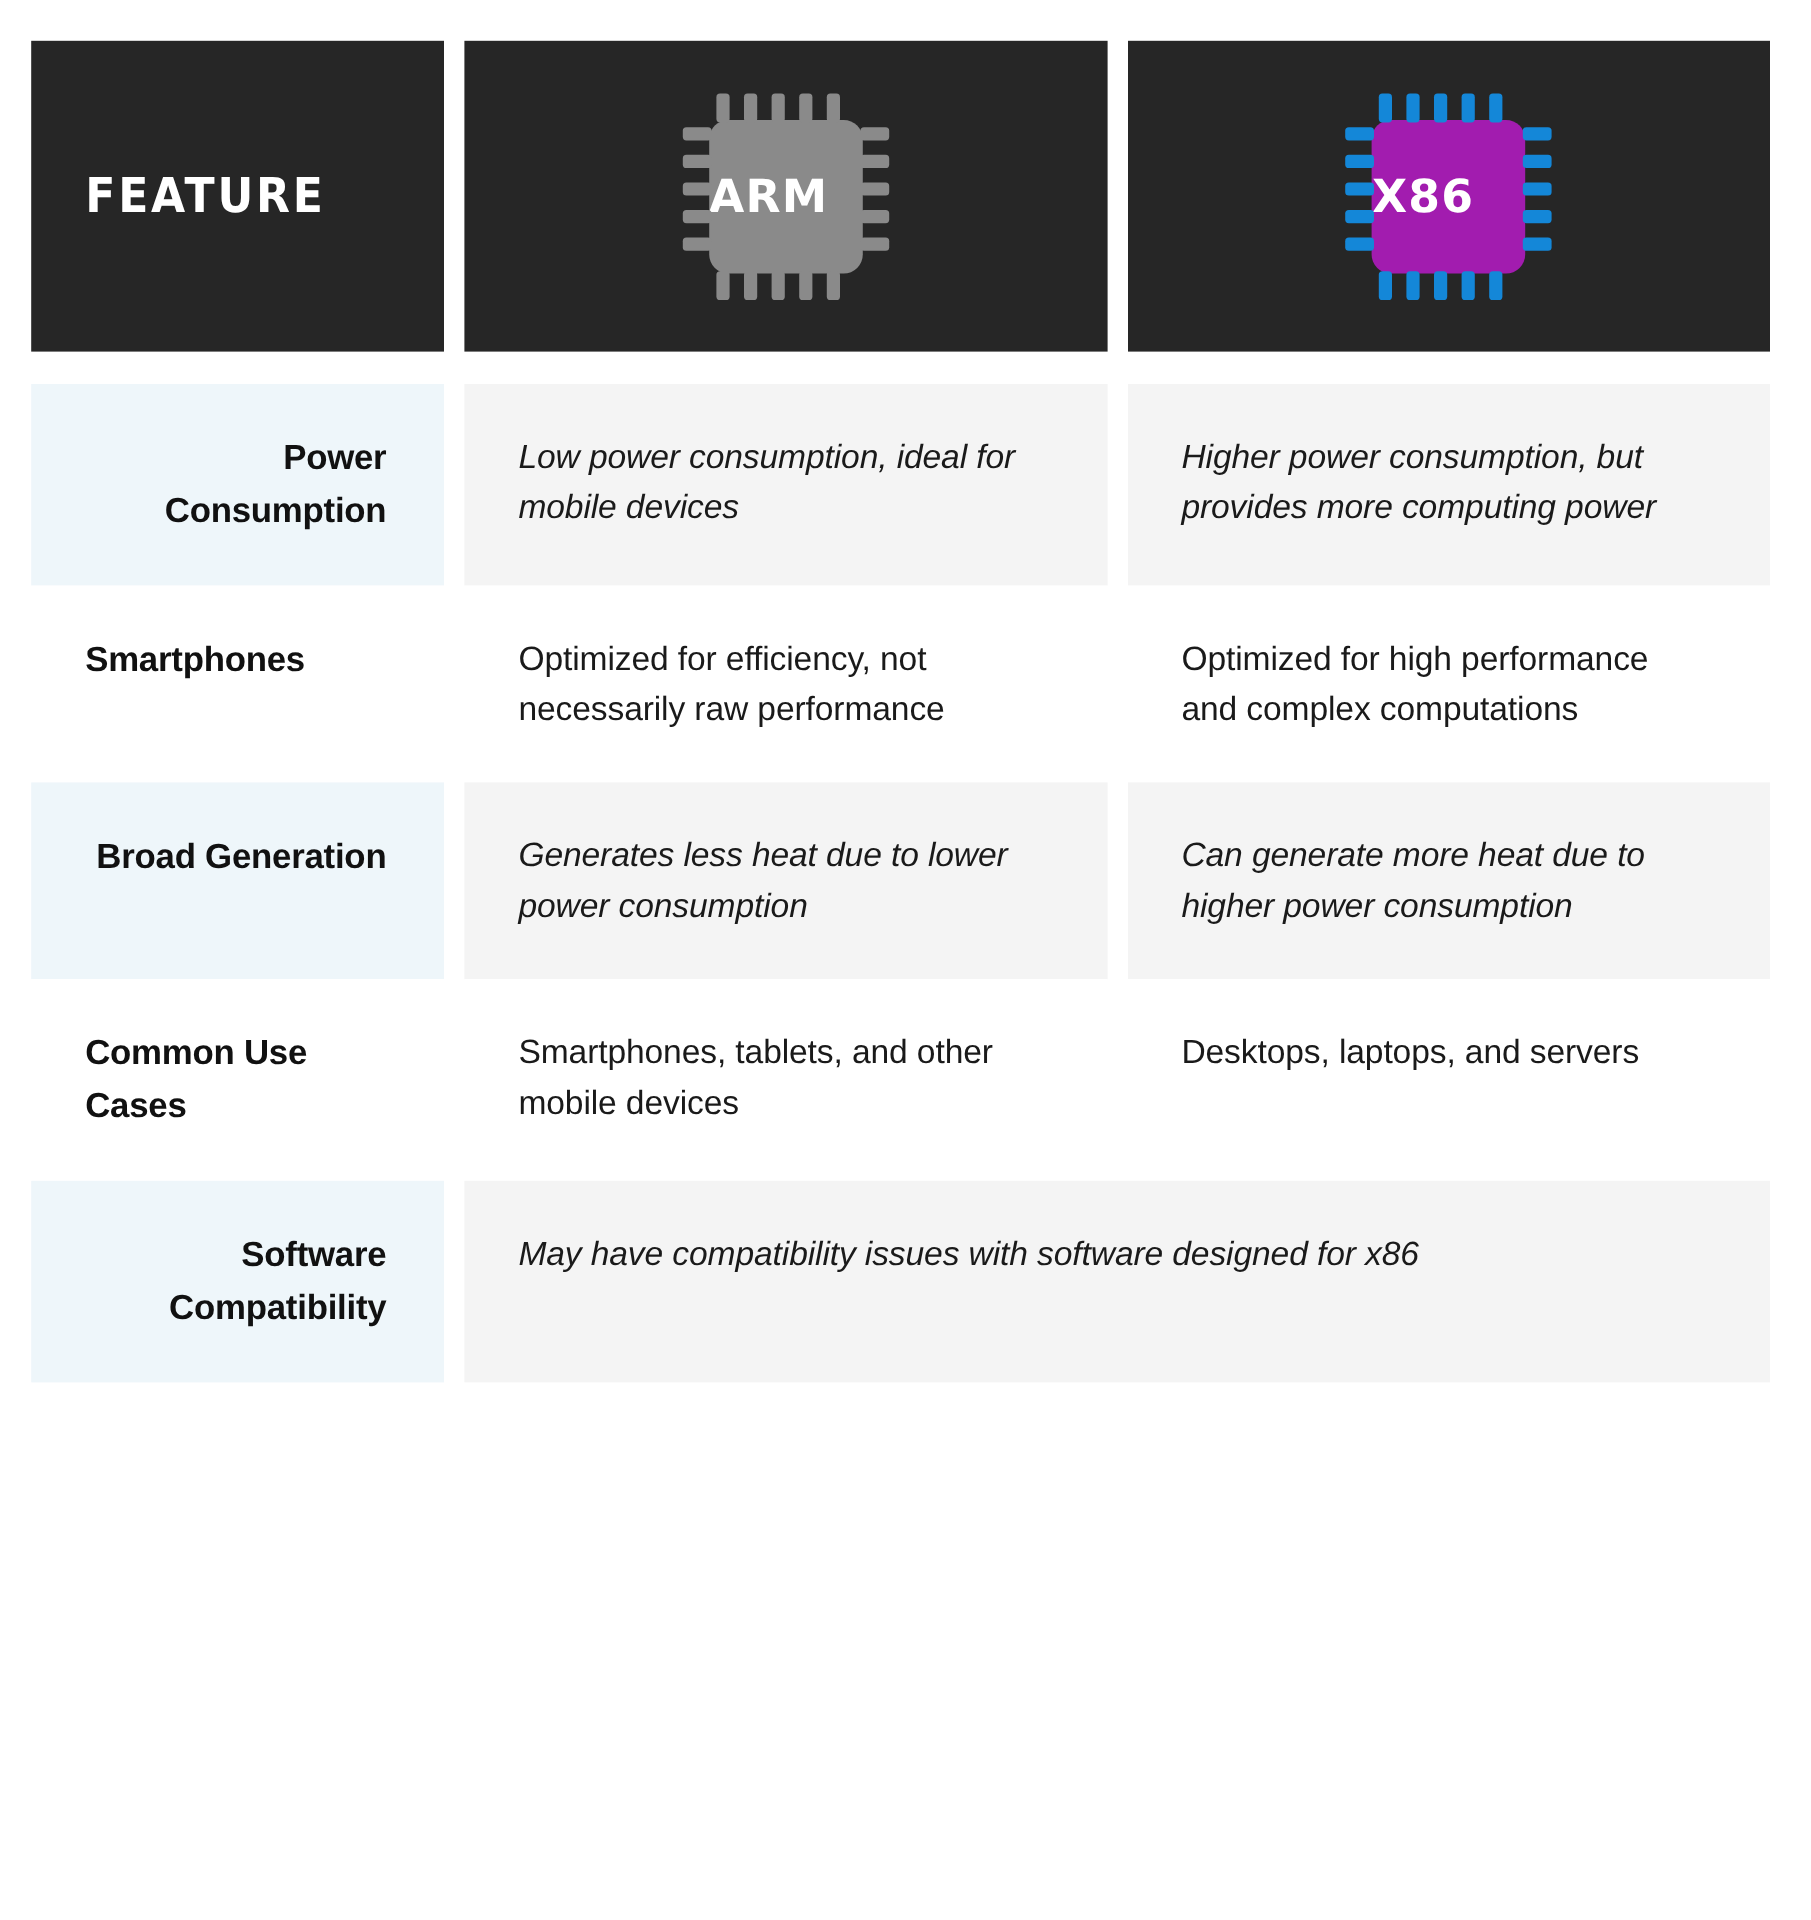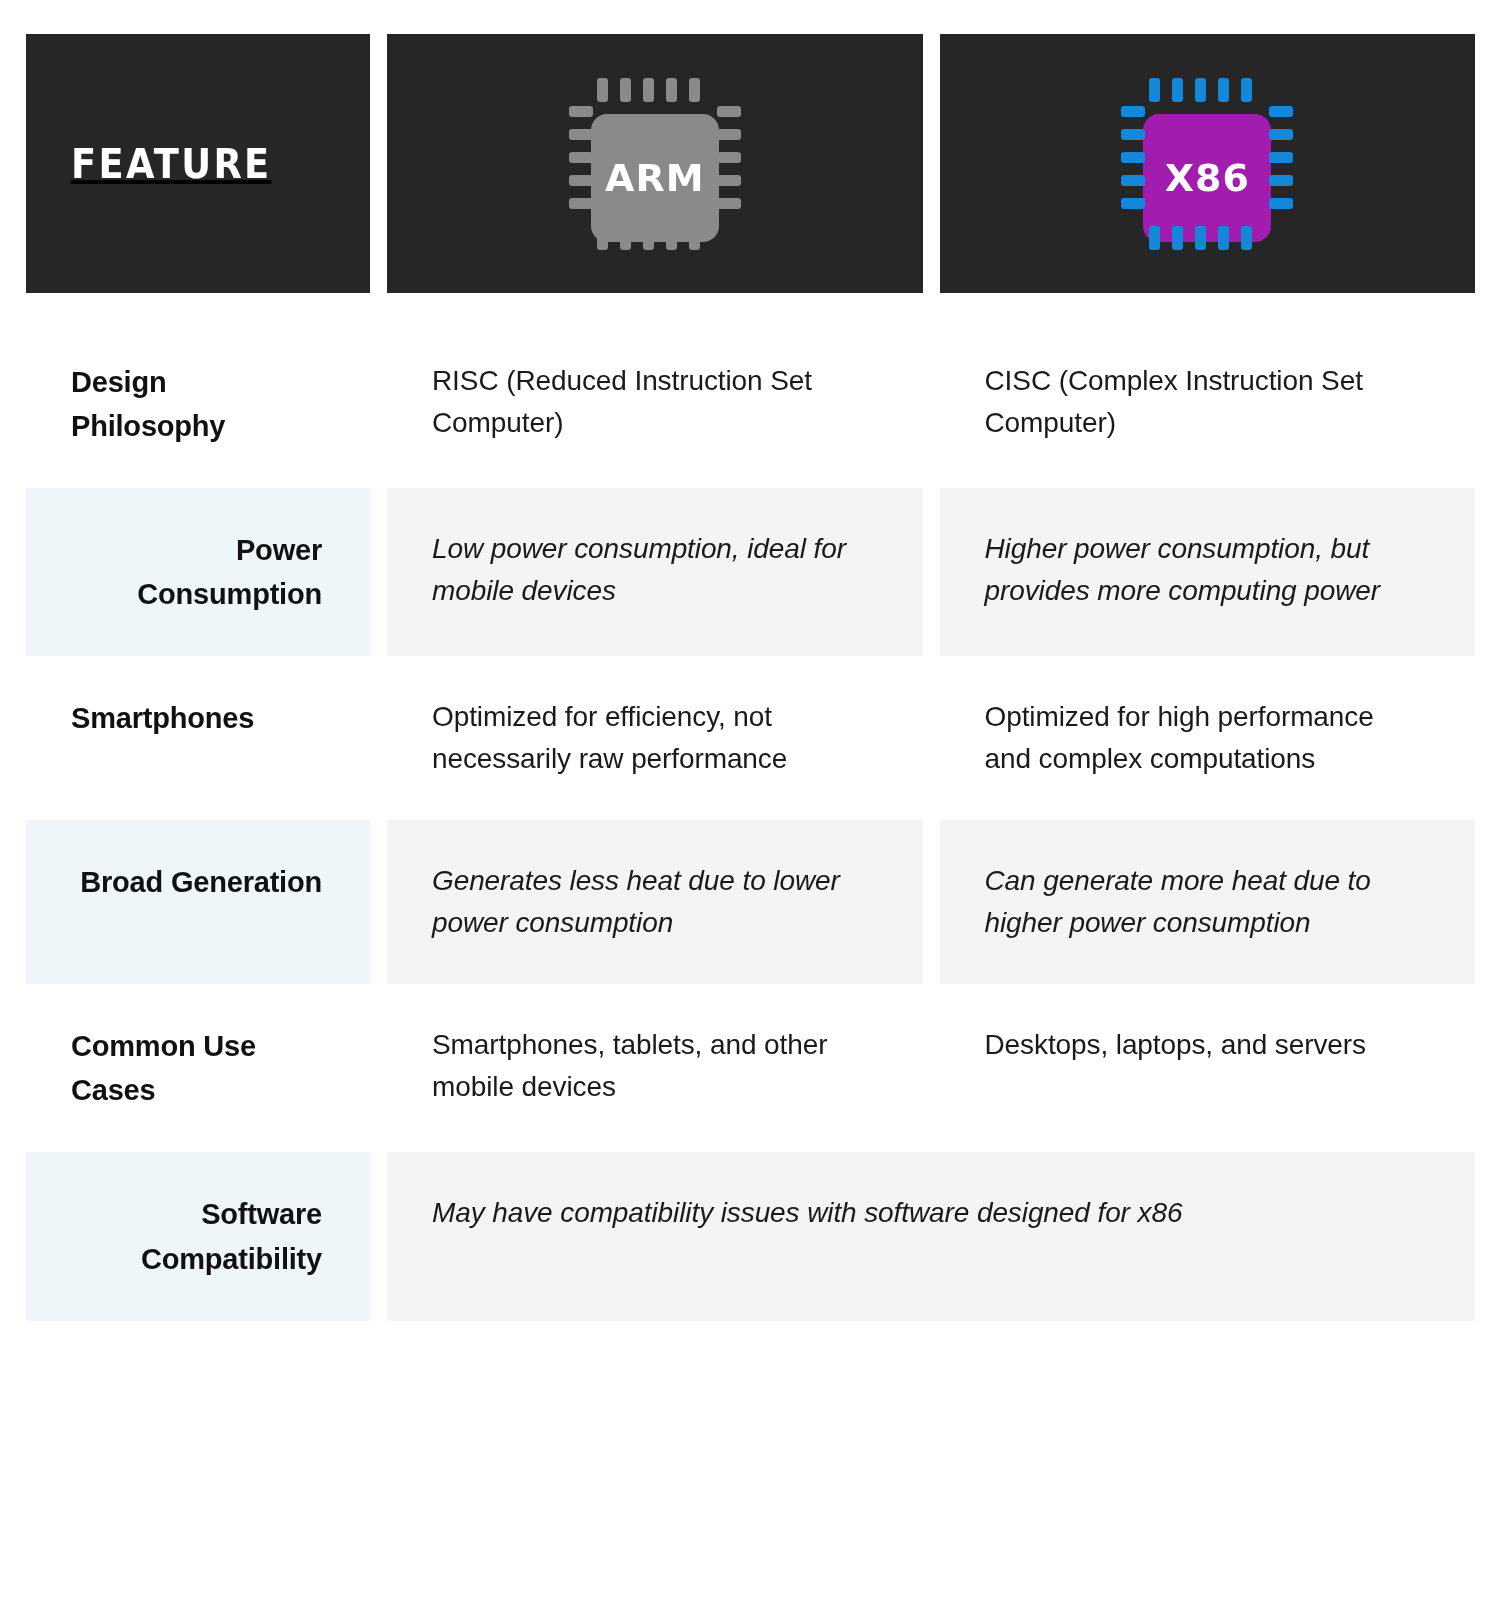--- a/index.html
+++ b/index.html
@@ -29,21 +29,20 @@
     display: flex;
     gap: 17px;
   }
 
   .header-cell {
     background: #262626;
     display: flex;
     align-items: center;
     justify-content: center;
     overflow: hidden;
-    text-decoration: underline;
   }
 
   .header-cell.feature-head {
     width: 344px;
     flex: 0 0 344px;
     justify-content: flex-start;
     padding-left: 45px;
   }
 
   .header-cell.chip-head {
@@ -63,27 +62,26 @@
   
   .chip {
     position: relative;
     width: 172px;
     height: 172px;
   }
 
   .chip-body {
     position: absolute;
     left: 22px;
-    top: 36px;
+    top: 22px;
     width: 128px;
     height: 128px;
     border-radius: 16px;
     display: flex;
     align-items: center;
-    justify-content: center;
   }
 
   .chip-label {
     color: #ffffff;
     font-family: "Liberation Sans Narrow", "DejaVu Sans", sans-serif;
     font-weight: 700;
     font-size: 38px;
     letter-spacing: 1px;
     line-height: 1;
   }
@@ -207,25 +205,20 @@
           <div class="pin v top" style="left: 120px; background: rgb(20, 135, 216);"></div>
           <div class="pin v bottom" style="left: 120px; background: rgb(20, 135, 216);"></div>
           <div class="pin h left" style="top: 120px; background: rgb(20, 135, 216);"></div>
           <div class="pin h right" style="top: 120px; background: rgb(20, 135, 216);"></div>
         </div>
     </div>
 
   </div>
 
   <div class="body-rows">
-      <div class="row plain">
-        <div class="cell feature-cell">Design Philosophy</div>
-        <div class="cell value-cell">RISC (Reduced Instruction Set Computer)</div>
-        <div class="cell value-cell">CISC (Complex Instruction Set Computer)</div>
-      </div>
       <div class="row shaded">
         <div class="cell feature-cell">Power Consumption</div>
         <div class="cell value-cell">Low power consumption, ideal for mobile devices</div>
         <div class="cell value-cell">Higher power consumption, but provides more computing power</div>
       </div>
       <div class="row plain">
         <div class="cell feature-cell">Smartphones</div>
         <div class="cell value-cell">Optimized for efficiency, not necessarily raw performance</div>
         <div class="cell value-cell">Optimized for high performance and complex computations</div>
       </div>

